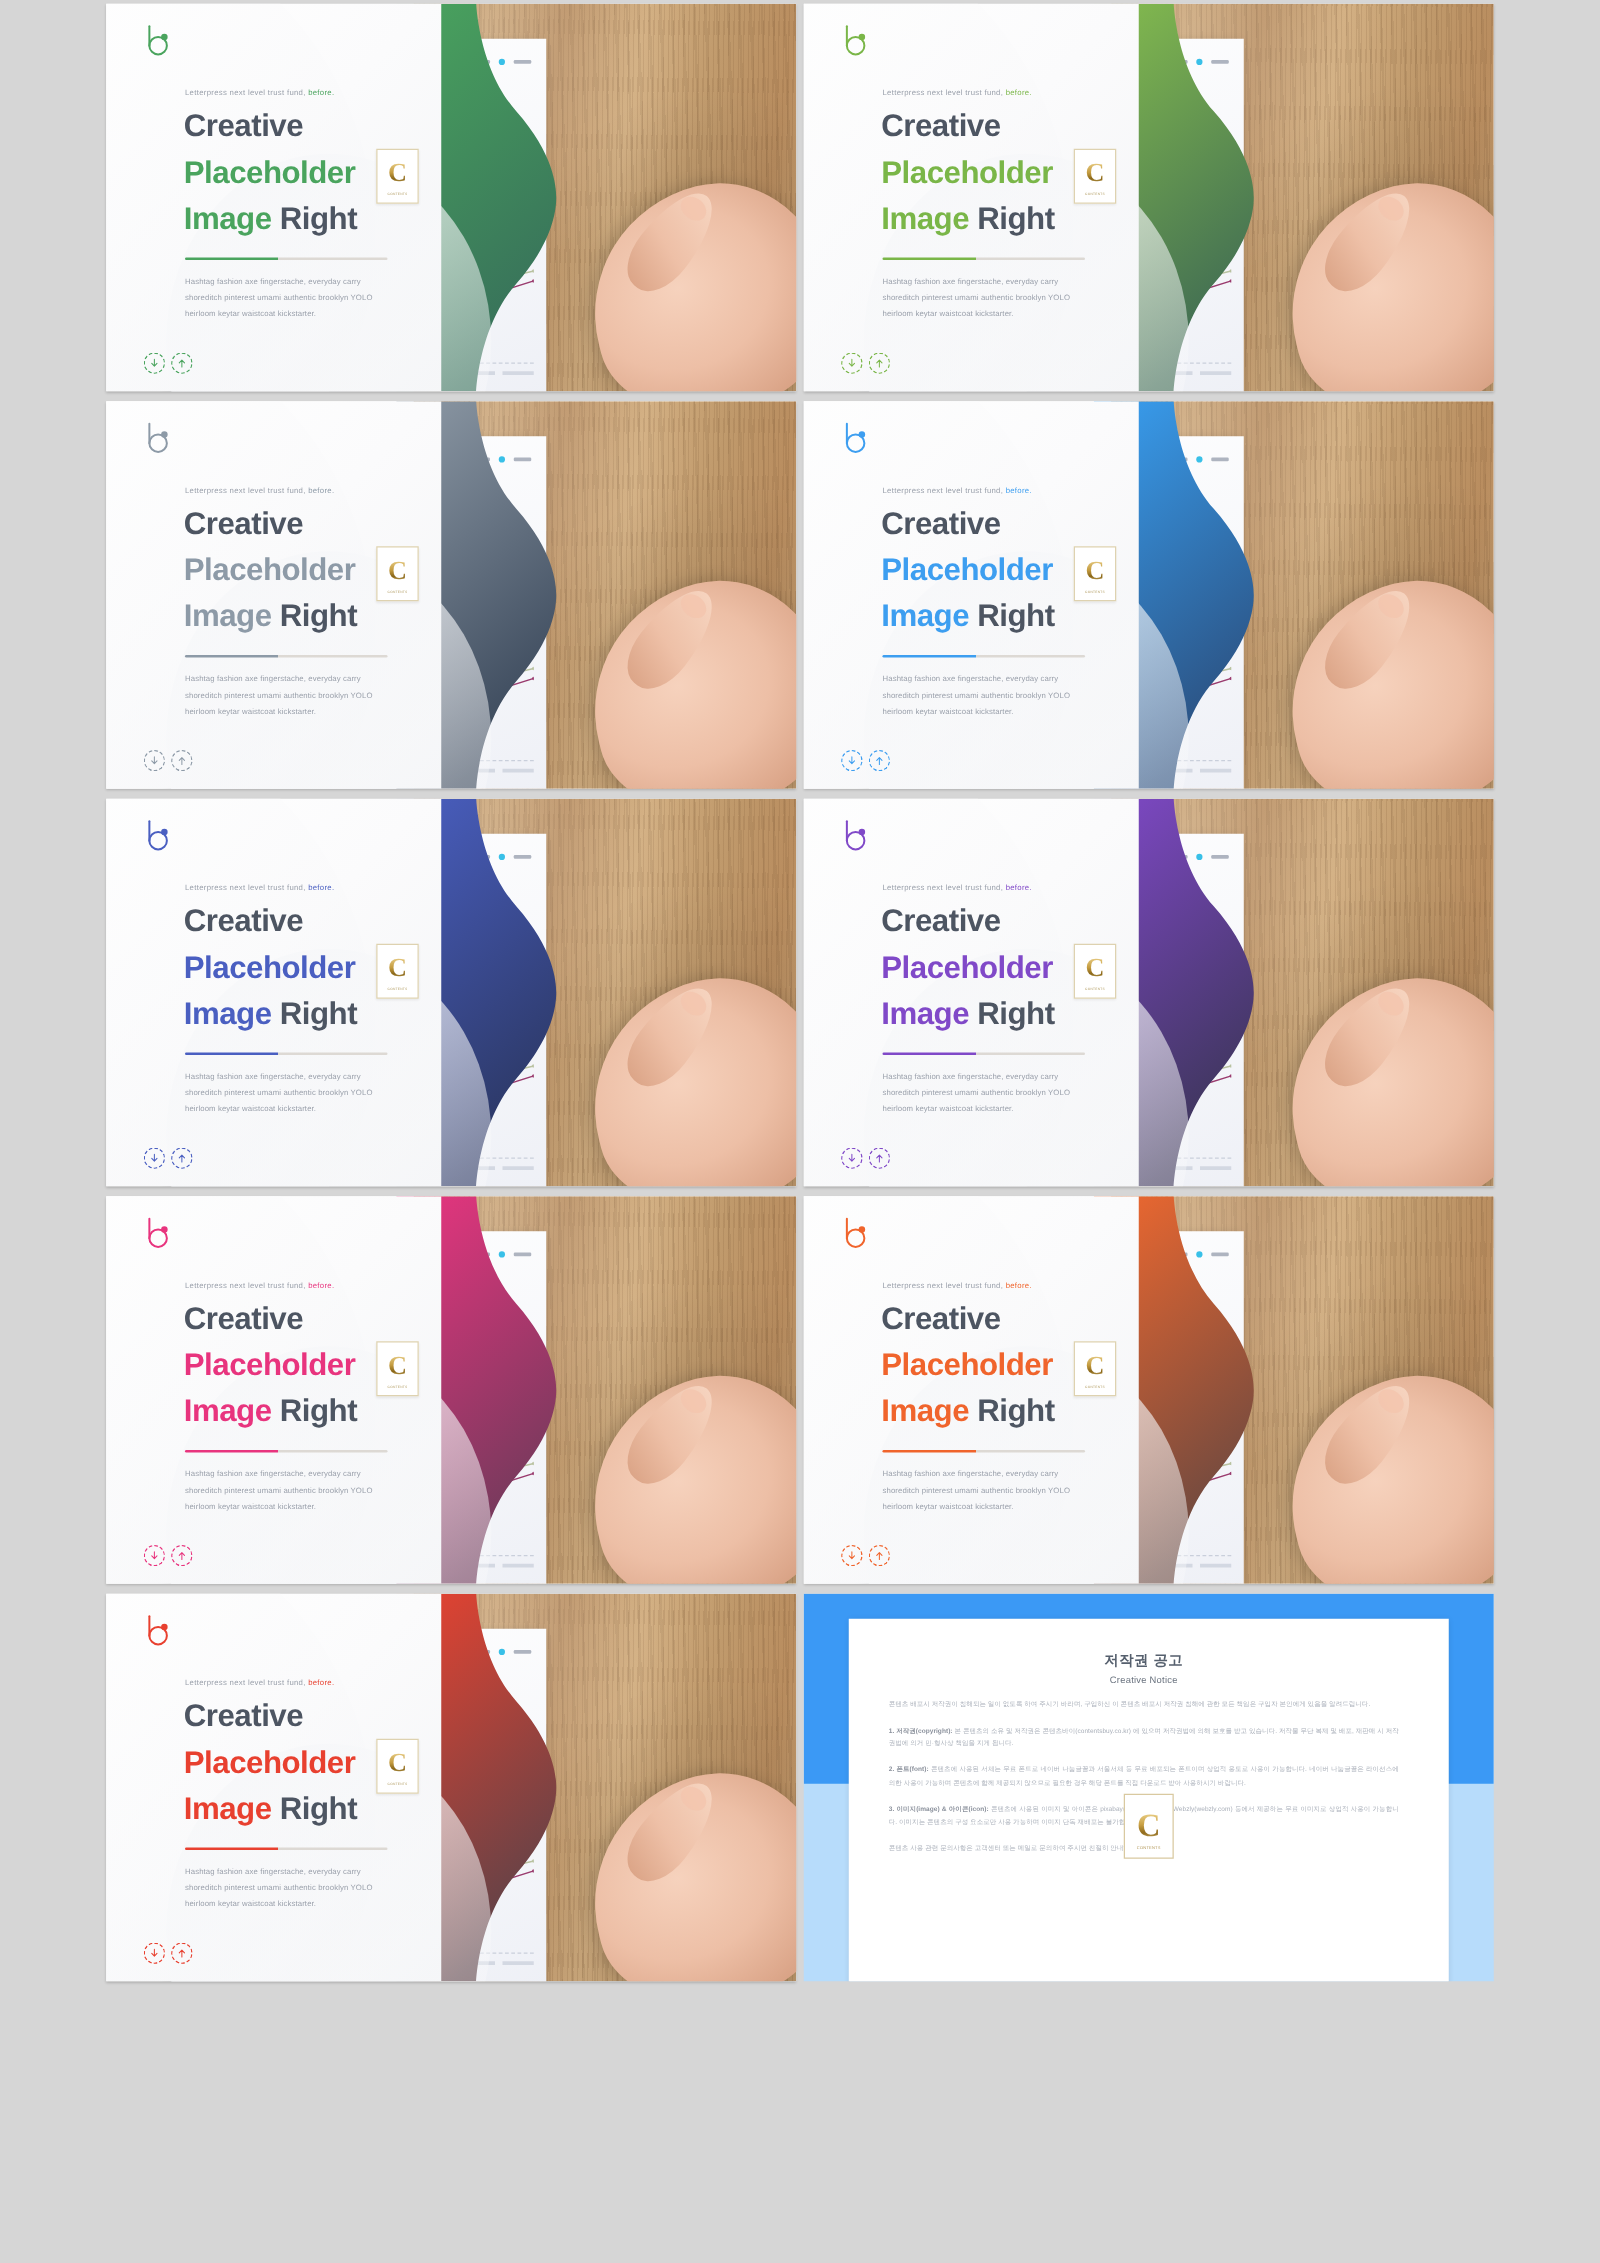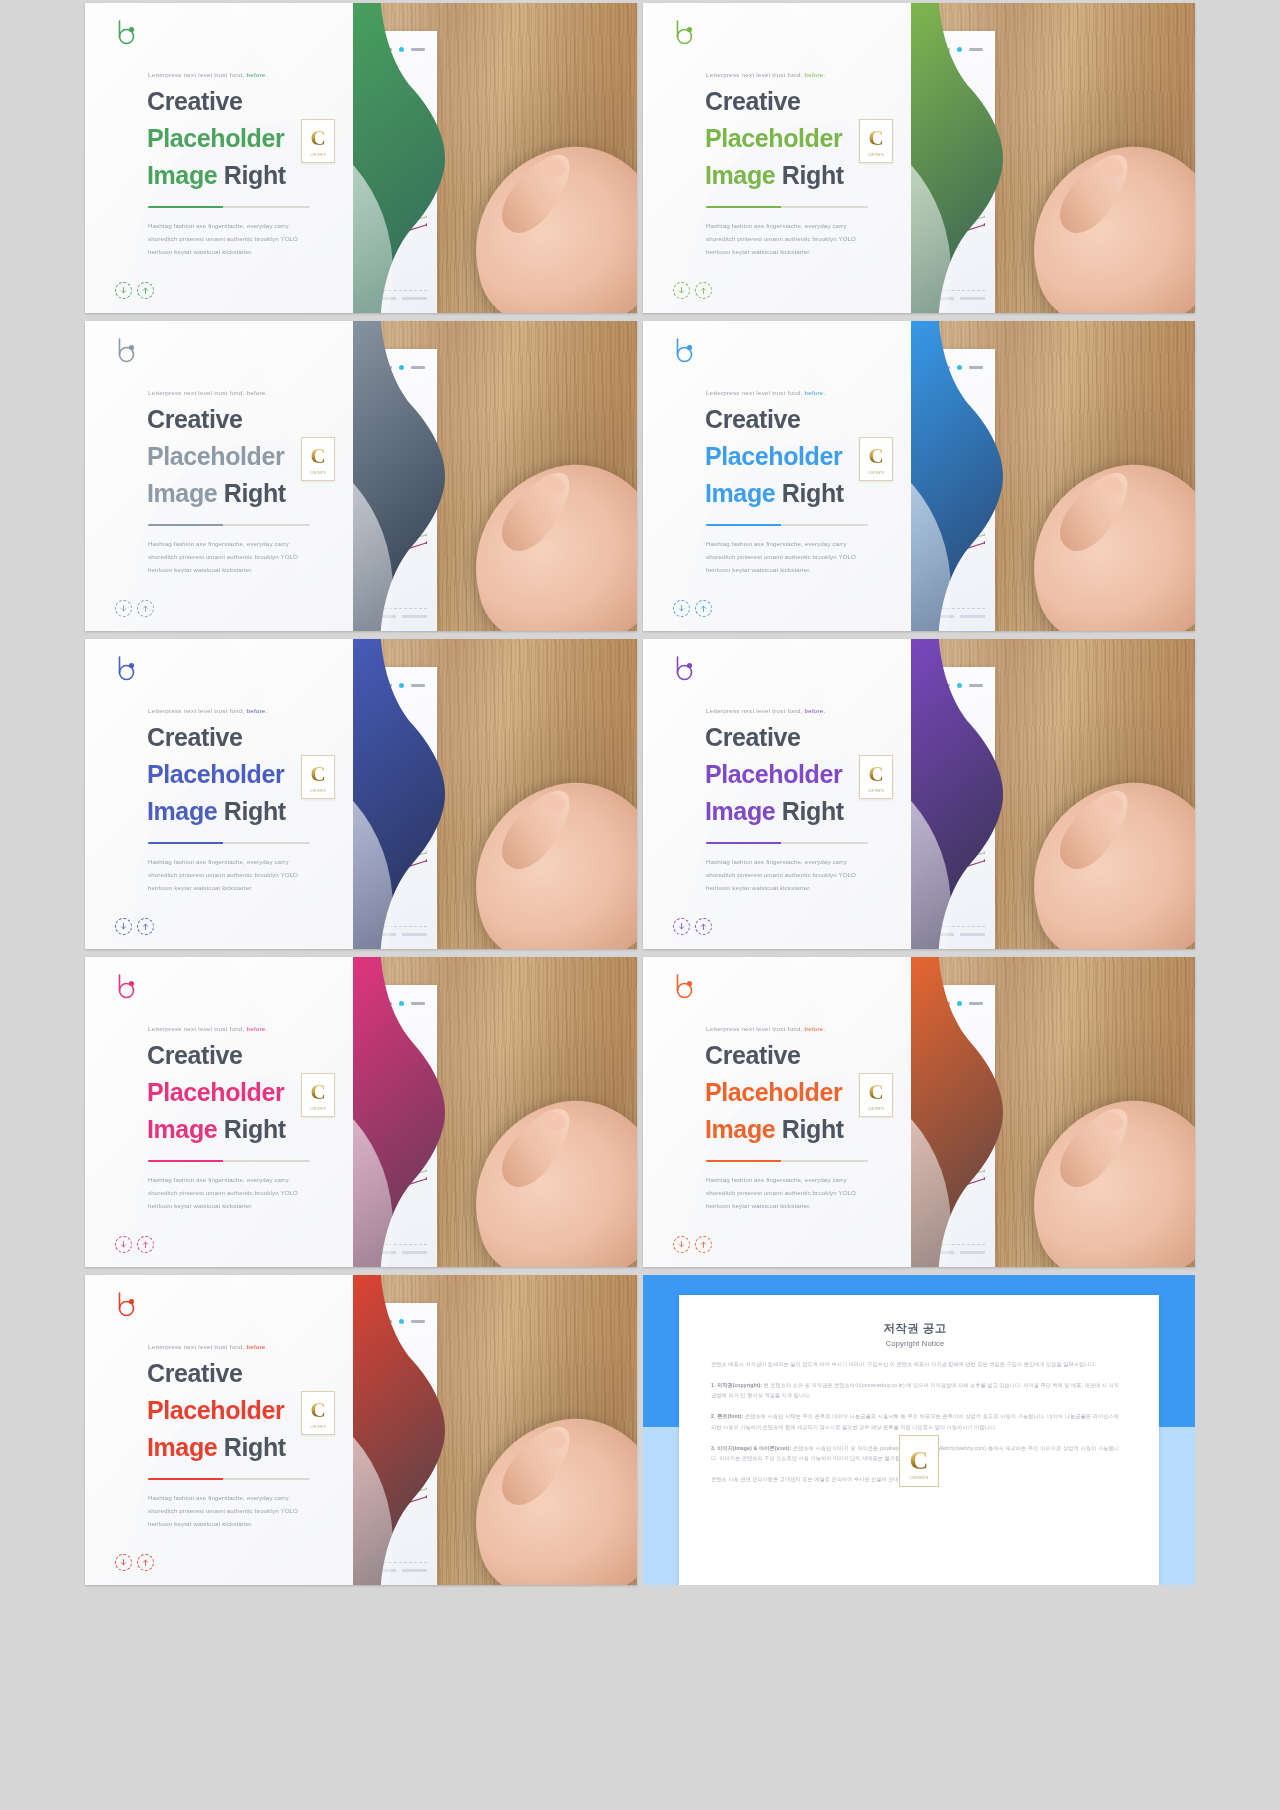--- a/index.html
+++ b/index.html
@@ -2125,21 +2125,21 @@
 
     <div class="badge">
       <span class="bc">C</span>
         <span class="bt">CONTENTS</span>
     </div>
   </div>
 <div class="copy">
       <div class="topbar"></div>
       <div class="sheet">
         <h2>저작권 공고</h2>
-        <h3>Copyright Notice</h3>
+        <h3>Creative Notice</h3>
         <div class="para">콘텐츠 배포시 저작권이 침해되는 일이 없도록 하여 주시기 바라며, 구입하신 이 콘텐츠 배포시 저작권 침해에 관한 모든 책임은 구입자 본인에게 있음을 알려드립니다.</div>
         <div class="para"><b>1. 저작권(copyright):</b> 본 콘텐츠의 소유 및 저작권은 콘텐츠바이(contentsbuy.co.kr) 에 있으며 저작권법에 의해 보호를 받고 있습니다. 저작물 무단 복제 및 배포, 재판매 시 저작권법에 의거 민·형사상 책임을 지게 됩니다.</div>
         <div class="para"><b>2. 폰트(font):</b> 콘텐츠에 사용된 서체는 무료 폰트로 네이버 나눔글꼴과 서울서체 등 무료 배포되는 폰트이며 상업적 용도로 사용이 가능합니다. 네이버 나눔글꼴은 라이선스에 의한 사용이 가능하며 콘텐츠에 함께 제공되지 않으므로 필요한 경우 해당 폰트를 직접 다운로드 받아 사용하시기 바랍니다.</div>
         <div class="para"><b>3. 이미지(image) &amp; 아이콘(icon):</b> 콘텐츠에 사용된 이미지 및 아이콘은 pixabay(pixabay.com)와 Webzly(webzly.com) 등에서 제공하는 무료 이미지로 상업적 사용이 가능합니다. 이미지는 콘텐츠의 구성 요소로만 사용 가능하며 이미지 단독 재배포는 불가합니다.</div>
         <div class="para">콘텐츠 사용 관련 문의사항은 고객센터 또는 메일로 문의하여 주시면 친절히 안내해 드리겠습니다.</div>
         <div class="gold">
           <span class="gc">C</span>
           <span class="gt">CONTENTS</span>
         </div>
       </div>

